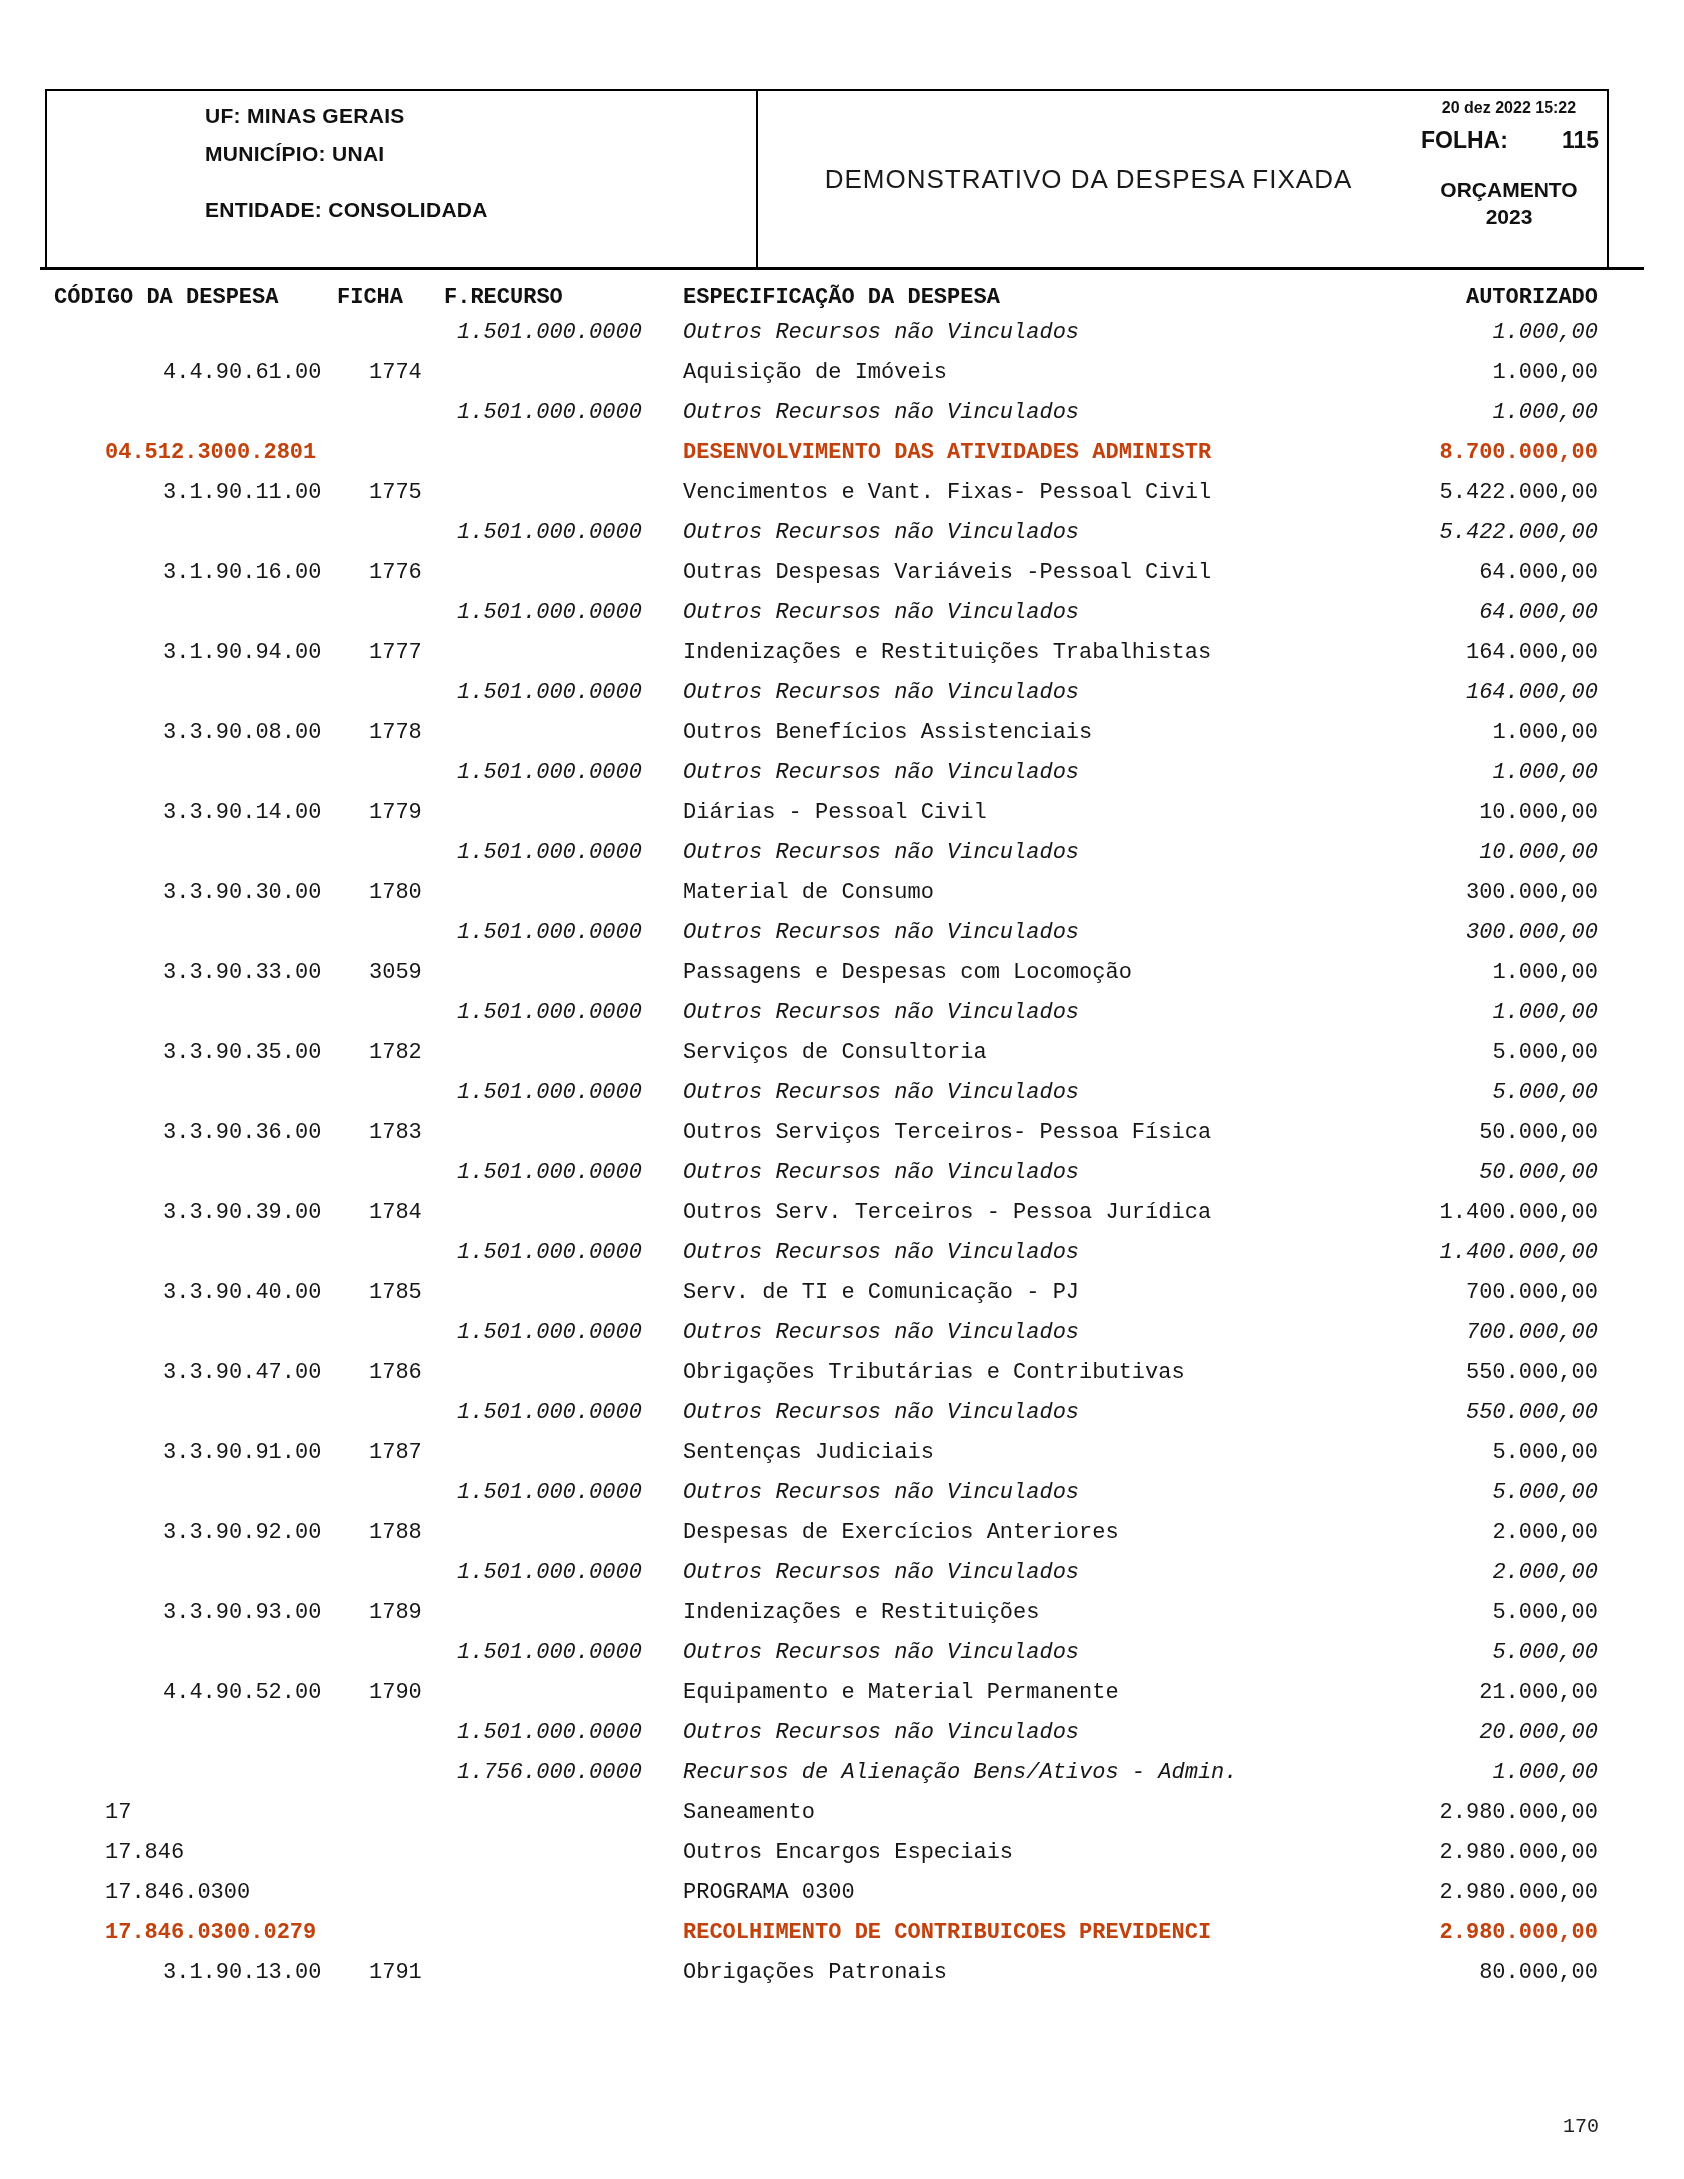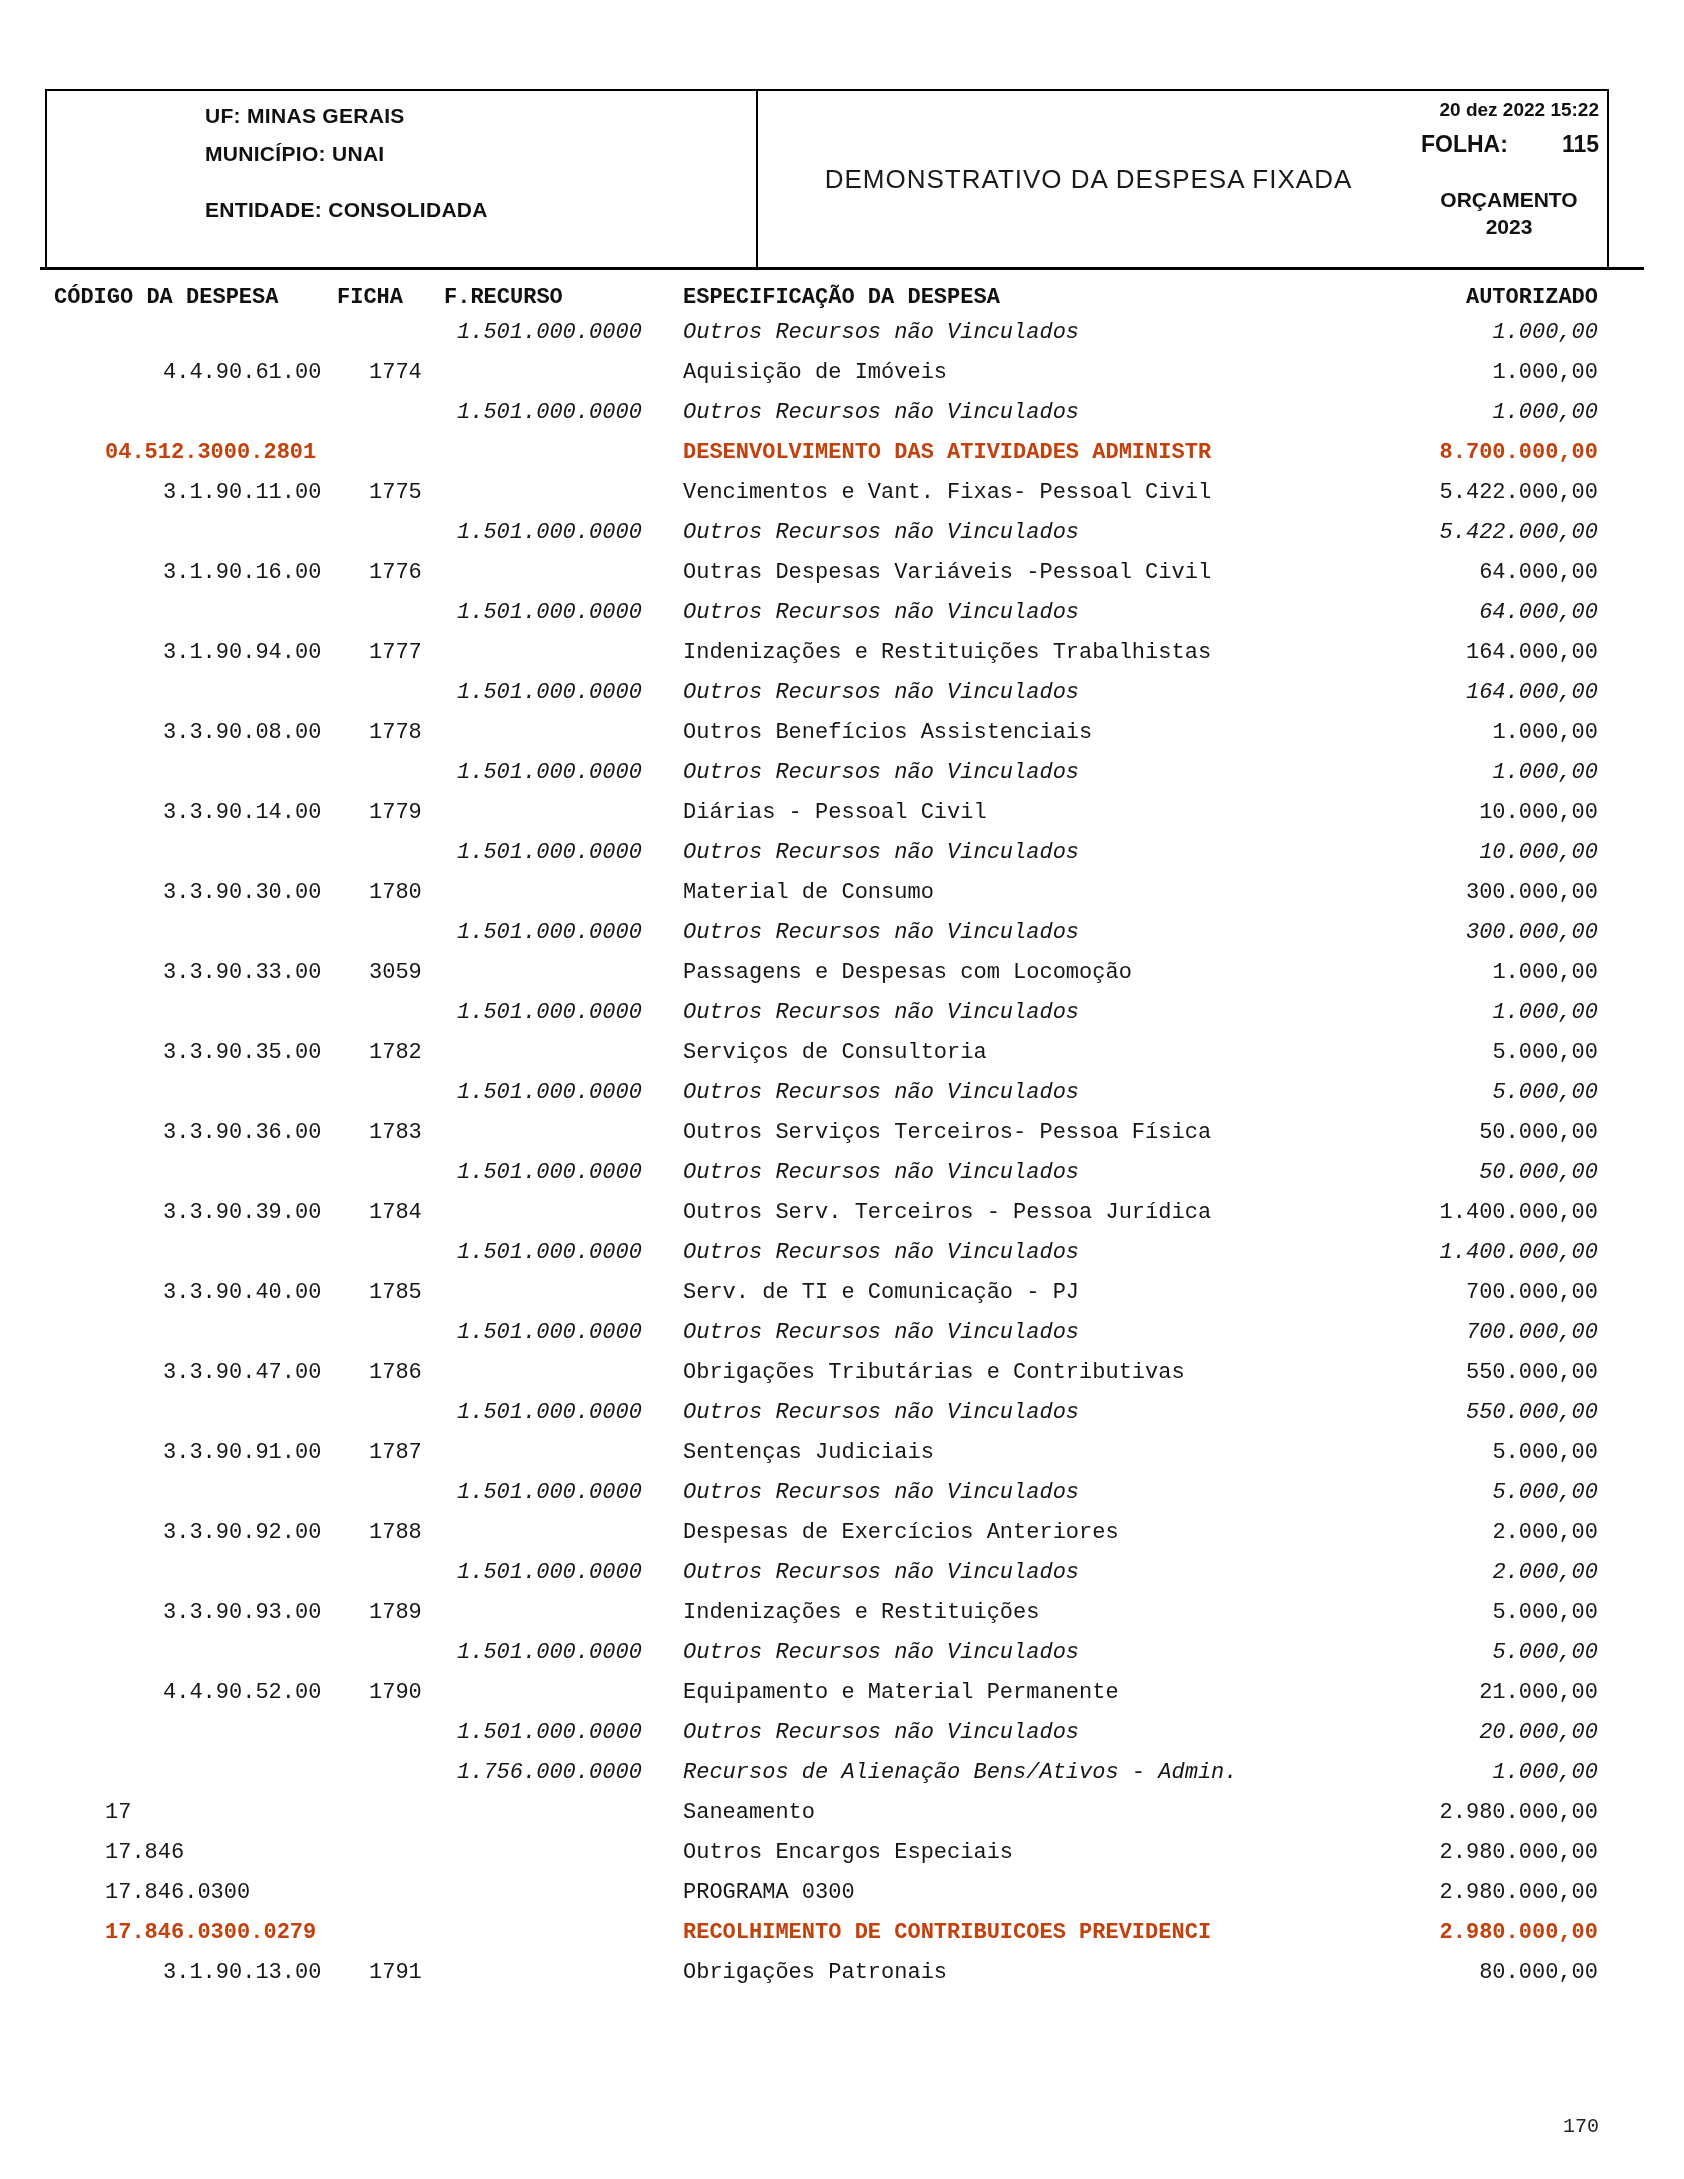--- a/index.html
+++ b/index.html
@@ -30,26 +30,26 @@
   .cell-title{
     width:661px;display:flex;align-items:center;justify-content:center;
   }
   .report-title{
     font-size:26px;font-weight:normal;letter-spacing:1px;color:#1a1a1a;
     white-space:nowrap;
   }
   .cell-meta{
     flex:1;box-sizing:border-box;padding:8px 8px 0 0;
   }
-  .meta-date{font-size:19px;font-weight:bold;text-align:right;white-space:nowrap;}
+  .meta-date{font-size:16px;font-weight:bold;text-align:center;white-space:nowrap;}
   .meta-folha{
     display:flex;justify-content:space-between;align-items:baseline;
     font-size:23px;font-weight:bold;margin-top:10px;padding-left:2px;
   }
-  .meta-orc{margin-top:28px;text-align:center;font-size:21px;font-weight:bold;line-height:27px;}
+  .meta-orc{margin-top:22px;text-align:center;font-size:21px;font-weight:bold;line-height:27px;}
 
   
   .top-rule{
     position:absolute;left:40px;top:267px;width:1604px;height:3px;background:#000;
   }
   .col-headers{
     position:absolute;left:54px;top:281px;width:1544px;height:34px;
     font-family:"Liberation Mono","DejaVu Sans Mono",monospace;
     font-size:22px;font-weight:bold;line-height:34px;
   }

